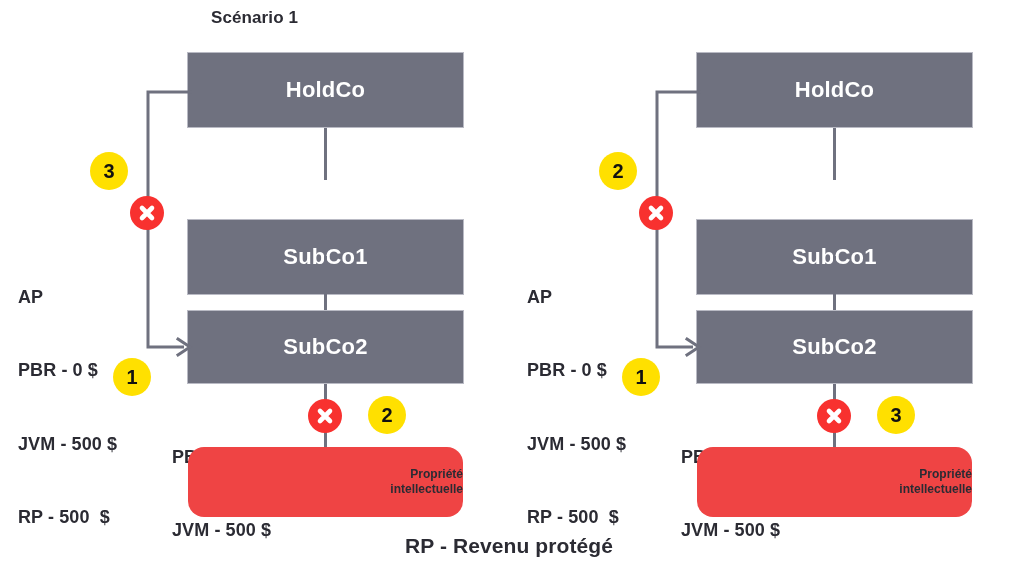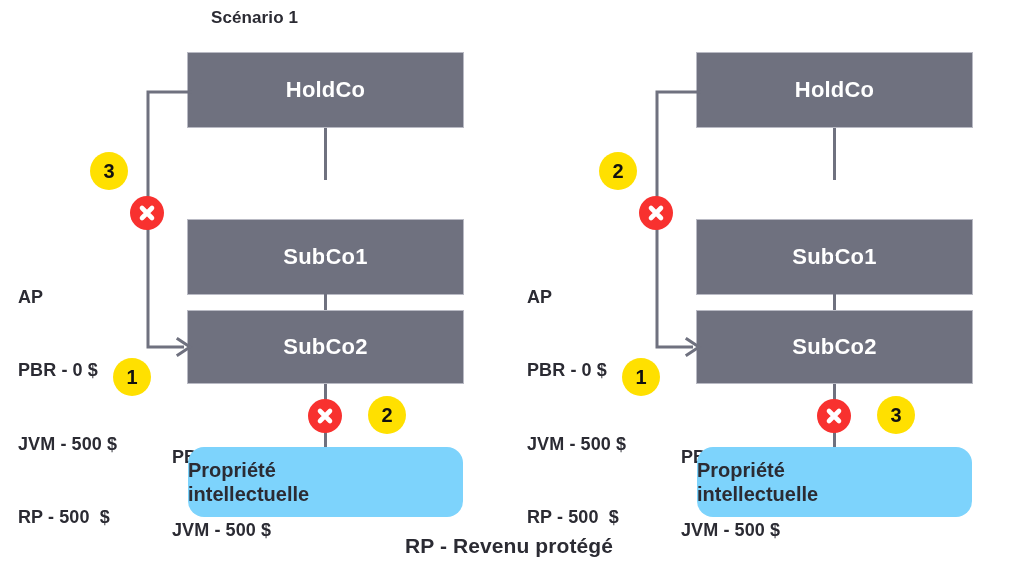--- a/index.html
+++ b/index.html
@@ -59,29 +59,29 @@
   .entity-box.subco1 { top: 180px; height: 76px; margin-top: 39px; }
   .entity-box.subco2 { top: 310px; height: 74px; }
 
   
   .ip-box {
     position: absolute;
     left: 188px;
     top: 447px;
     width: 275px;
     height: 70px;
-    background: #7dd3fc;
+    background: #ef4444;
     border-radius: 16px;
     box-sizing: border-box;
     display: flex;
     flex-direction: column;
-    align-items: flex-start;
-    justify-content: center;
-    color: #2b2b33;
-    font-size: 20px;
+    align-items: flex-end;
+    justify-content: center;
+    color: #2b2b33;
+    font-size: 12px;
     font-weight: bold;
     line-height: 1.22;
     text-align: center;
   }
 
   
   .connector {
     position: absolute;
     background: #6F717F;
   }

